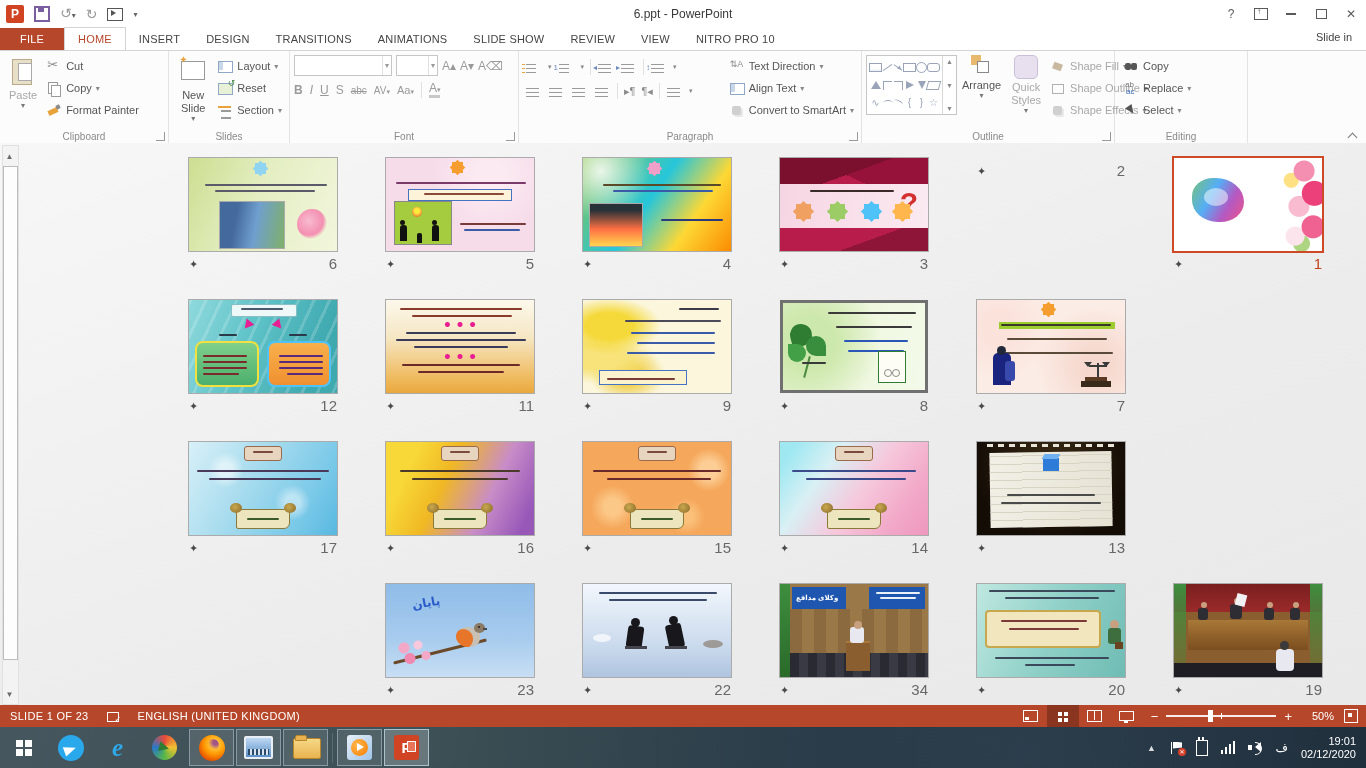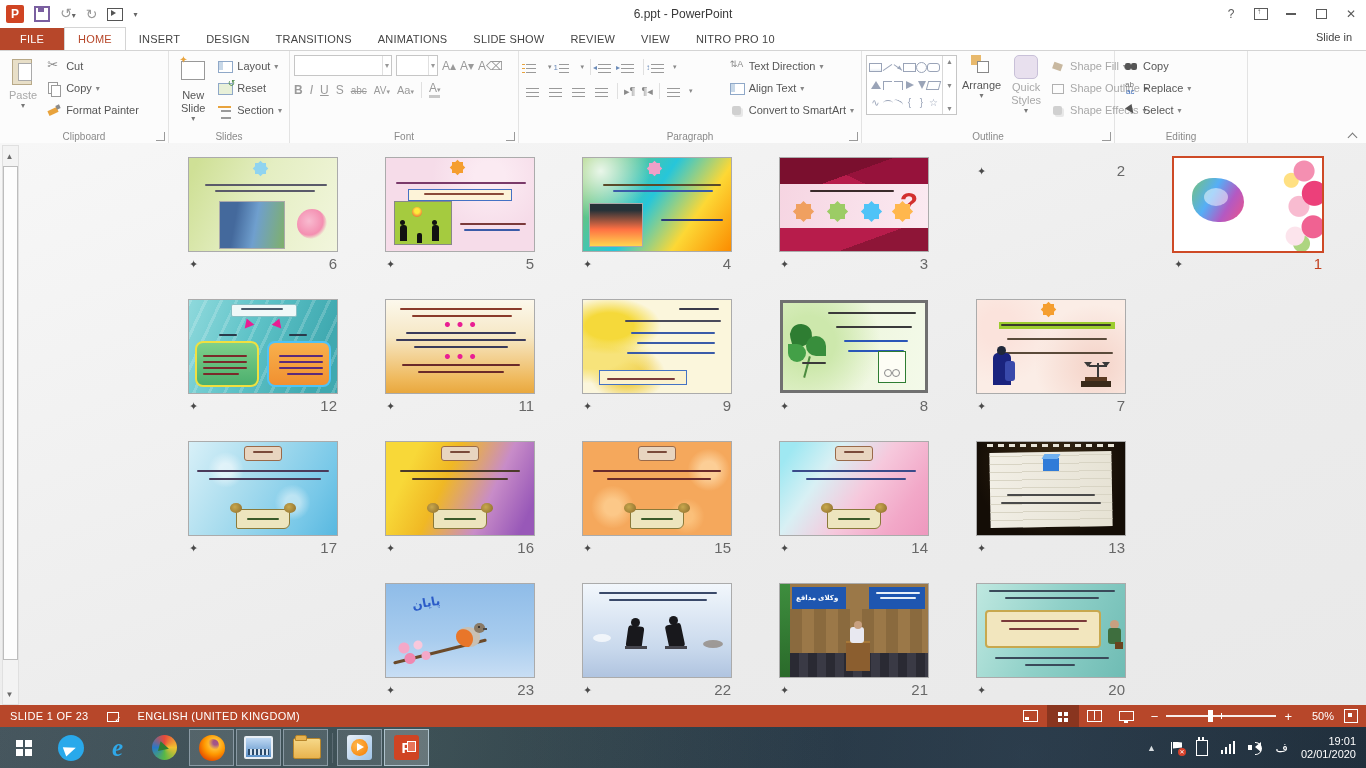--- a/index.html
+++ b/index.html
@@ -849,40 +849,64 @@
           <i class="tl" style="right:8px;top:8px;width:44px;background:#E8F0F8;height:1.5px"></i>
           <i class="tl" style="right:12px;top:13px;width:36px;background:#E8F0F8;height:1.5px"></i>
           <i style="left:10px;right:0;top:25px;bottom:0;background:repeating-linear-gradient(90deg,#8A6A3E 0 12px,#9B7848 12px 24px)"></i>
           <i style="left:10px;right:0;bottom:0;height:24px;background:repeating-linear-gradient(90deg,#2A2A33 0 9px,#3A3A45 9px 18px)"></i>
           <i style="left:66px;bottom:6px;width:24px;height:28px;background:#8B5E2F;border-top:2px solid #A87838"></i>
           <i style="left:70px;bottom:34px;width:14px;height:16px;background:#E8E8F0;border-radius:3px"></i>
           <i style="left:74px;bottom:48px;width:8px;height:8px;border-radius:50%;background:#C8A080"></i>
         </div>
         <div class="meta">
             <span class="star"></span>
-            <span class="num">21</span>
+            <span class="num">34</span>
           </div>
       </div>
       <div class="cell">
         <div class="thumb a20">
           <i class="tl" style="top:6px;right:10px;width:126px;background:#3A4A5A"></i>
           <i class="tl" style="top:13px;right:26px;width:94px;background:#3A4A5A"></i>
           <i style="left:8px;top:26px;right:24px;height:34px;background:#F2E6BE;border:2px solid #C8A84E;border-radius:4px"></i>
           <i class="tl" style="top:36px;right:38px;width:86px;background:#7A3A3A"></i>
           <i class="tl" style="top:44px;right:46px;width:70px;background:#7A3A3A"></i>
           <i style="right:6px;top:30px;width: eight;"></i>
           <i style="right:6px;top:36px;width:9px;height:9px;border-radius:50%;background:#C8A080"></i>
           <i style="right:4px;top:44px;width:13px;height:16px;border-radius:3px;background:#3E6E3E"></i>
           <i style="right:2px;top:58px;width:8px;height:7px;background:#6A4420"></i>
           <i class="tl" style="bottom:18px;right:16px;width:114px;background:#3A4A5A"></i>
           <i class="tl" style="bottom:11px;left:48px;width:50px;background:#3A4A5A"></i>
         </div>
         <div class="meta">
             <span class="star"></span>
             <span class="num">20</span>
+          </div>
+      </div>
+      <div class="cell">
+        <div class="thumb a19">
+          <i style="left:0;right:0;top:0;height:28px;background:linear-gradient(#7A1F1F,#9B2A2A)"></i>
+          <i style="left:0;top:0;bottom:0;width:12px;background:linear-gradient(180deg,#3E8E3E,rgba(62,142,62,.2))"></i>
+          <i style="right:0;top:0;bottom:0;width:12px;background:linear-gradient(180deg,#3E8E3E,rgba(62,142,62,.2))"></i>
+          <i style="left:14px;right:14px;top:36px;height:30px;background:linear-gradient(#A87838,#7A4E1E)"></i>
+          <i style="left:24px;top:24px;width:10px;height:12px;background:#2D2D33;border-radius:3px"></i>
+            <i style="left:27px;top:18px;width:6px;height:6px;border-radius:50%;background:#C8A080"></i>
+          <i style="left:56px;top:20px;width:12px;height:15px;background:#2D2D33;border-radius:3px"></i>
+            <i style="left:60px;top:14px;width:6px;height:6px;border-radius:50%;background:#C8A080"></i>
+          <i style="left:62px;top:10px;width:10px;height:12px;background:#F2F2F2;transform:rotate(14deg)"></i>
+          <i style="left:90px;top:24px;width:10px;height:12px;background:#2D2D33;border-radius:3px"></i>
+            <i style="left:93px;top:18px;width:6px;height:6px;border-radius:50%;background:#C8A080"></i>
+          <i style="left:116px;top:24px;width:10px;height:12px;background:#2D2D33;border-radius:3px"></i>
+            <i style="left:119px;top:18px;width:6px;height:6px;border-radius:50%;background:#C8A080"></i>
+          <i style="left:0;right:0;bottom:0;height:14px;background:#1E1E24"></i>
+          <i style="right:28px;bottom:6px;width:18px;height:22px;border-radius:4px;background:#E8E8F0"></i>
+          <i style="right:33px;bottom:27px;width:9px;height:9px;border-radius:50%;background:#3A3A3A"></i>
+        </div>
+        <div class="meta">
+            <span class="star"></span>
+            <span class="num">19</span>
           </div>
       </div>
     </div>
   </div>
 </div>
 
 <div class="statusbar">
   <div class="sb-left">
     <span>SLIDE 1 OF 23</span>
     <span class="spell"></span>
@@ -954,16 +978,16 @@
         <b style="height:7px"></b>
         <b style="height:10px"></b>
         <b style="height:13px"></b>
       </span>
     <span class="trayspk">
         <span class="spkarc"></span>
       </span>
     <span class="lang">ف</span>
     <div class="clock">
       <div>19:01</div>
-      <div>02/01/2020</div>
+      <div>02/12/2020</div>
     </div>
   </div>
 </div>
 
 </body></html>

